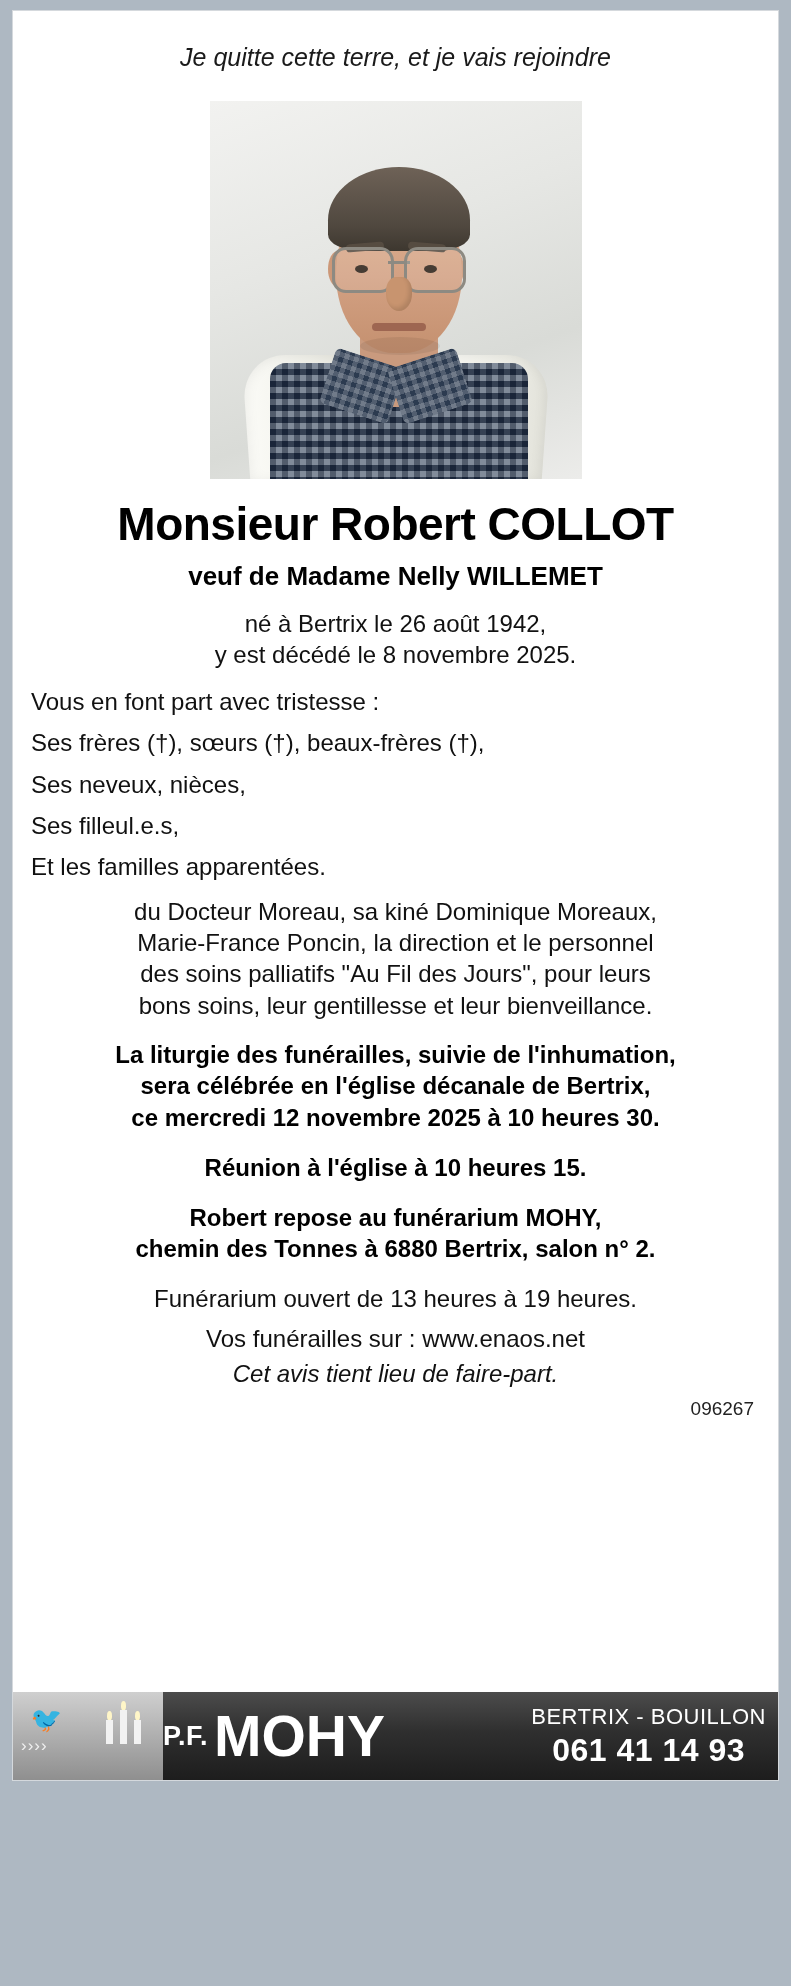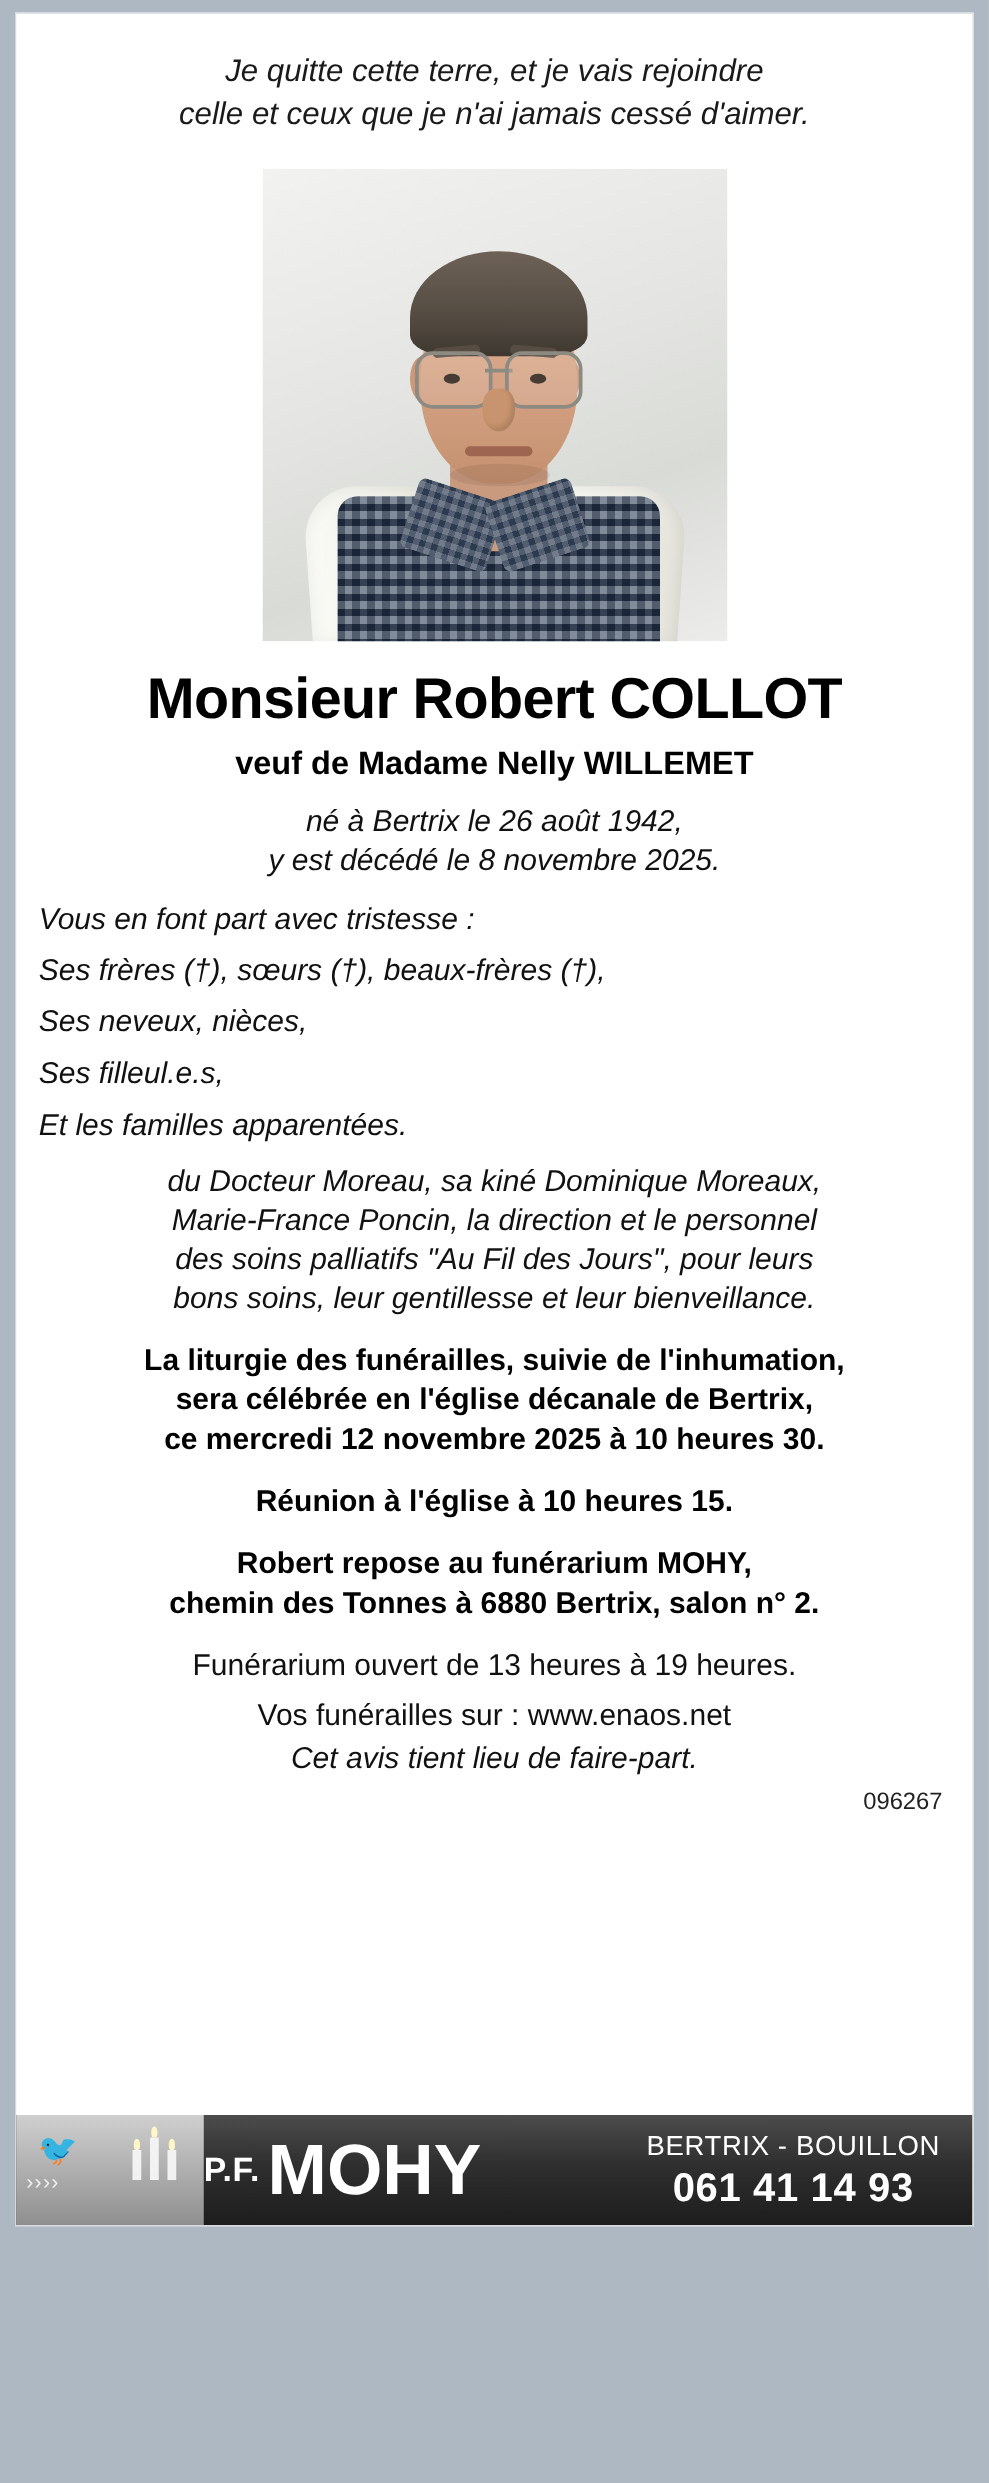--- a/index.html
+++ b/index.html
@@ -165,21 +165,20 @@
     font-weight: bold;
     font-size: 26px;
     color: #000;
   }
   
   .body-txt {
     margin: 16px 18px 0 18px;
     font-size: 24px;
     line-height: 1.30;
     color: #111;
-    font-style: italic;
   }
   .center { text-align: center; }
   .left { text-align: left; }
   .blk { margin-top: 10px; }
   .hang { padding-left: 0; }
   .hang .sub { display: block; padding-left: 34px; }
   .bold-blk {
     margin: 18px 18px 0 18px;
     text-align: center;
     font-weight: bold;
@@ -252,35 +251,34 @@
     color: #fff;
     font-weight: bold;
     font-size: 57px;
     letter-spacing: 0px;
     margin-left: 6px;
     line-height: 1;
   }
   .footer-right {
     margin-left: auto;
     text-align: center;
-    padding-right: 26px;
+    padding-right: 12px;
     color: #fff;
   }
   .fr-top { font-size: 22px; letter-spacing: .5px; }
   .fr-bot { font-size: 32px; font-weight: bold; letter-spacing: .5px; margin-top: 2px; }
 </style>
 </head>
 <body>
 
 <div class="page">
   <div class="notice">
 
     <div class="quote">
       <div>Je quitte cette terre, et je vais rejoindre</div>
-      <div>celle et ceux que je n'ai jamais cessé d'aimer.</div>
     </div>
 
     <div class="portrait-wrap">
       <div class="portrait">
         <div class="bg-grad"></div>
         <div class="sweater-l"></div>
         <div class="sweater-r"></div>
         <div class="shirt"></div>
         <div class="neck"></div>
         <div class="collar-l"></div>

